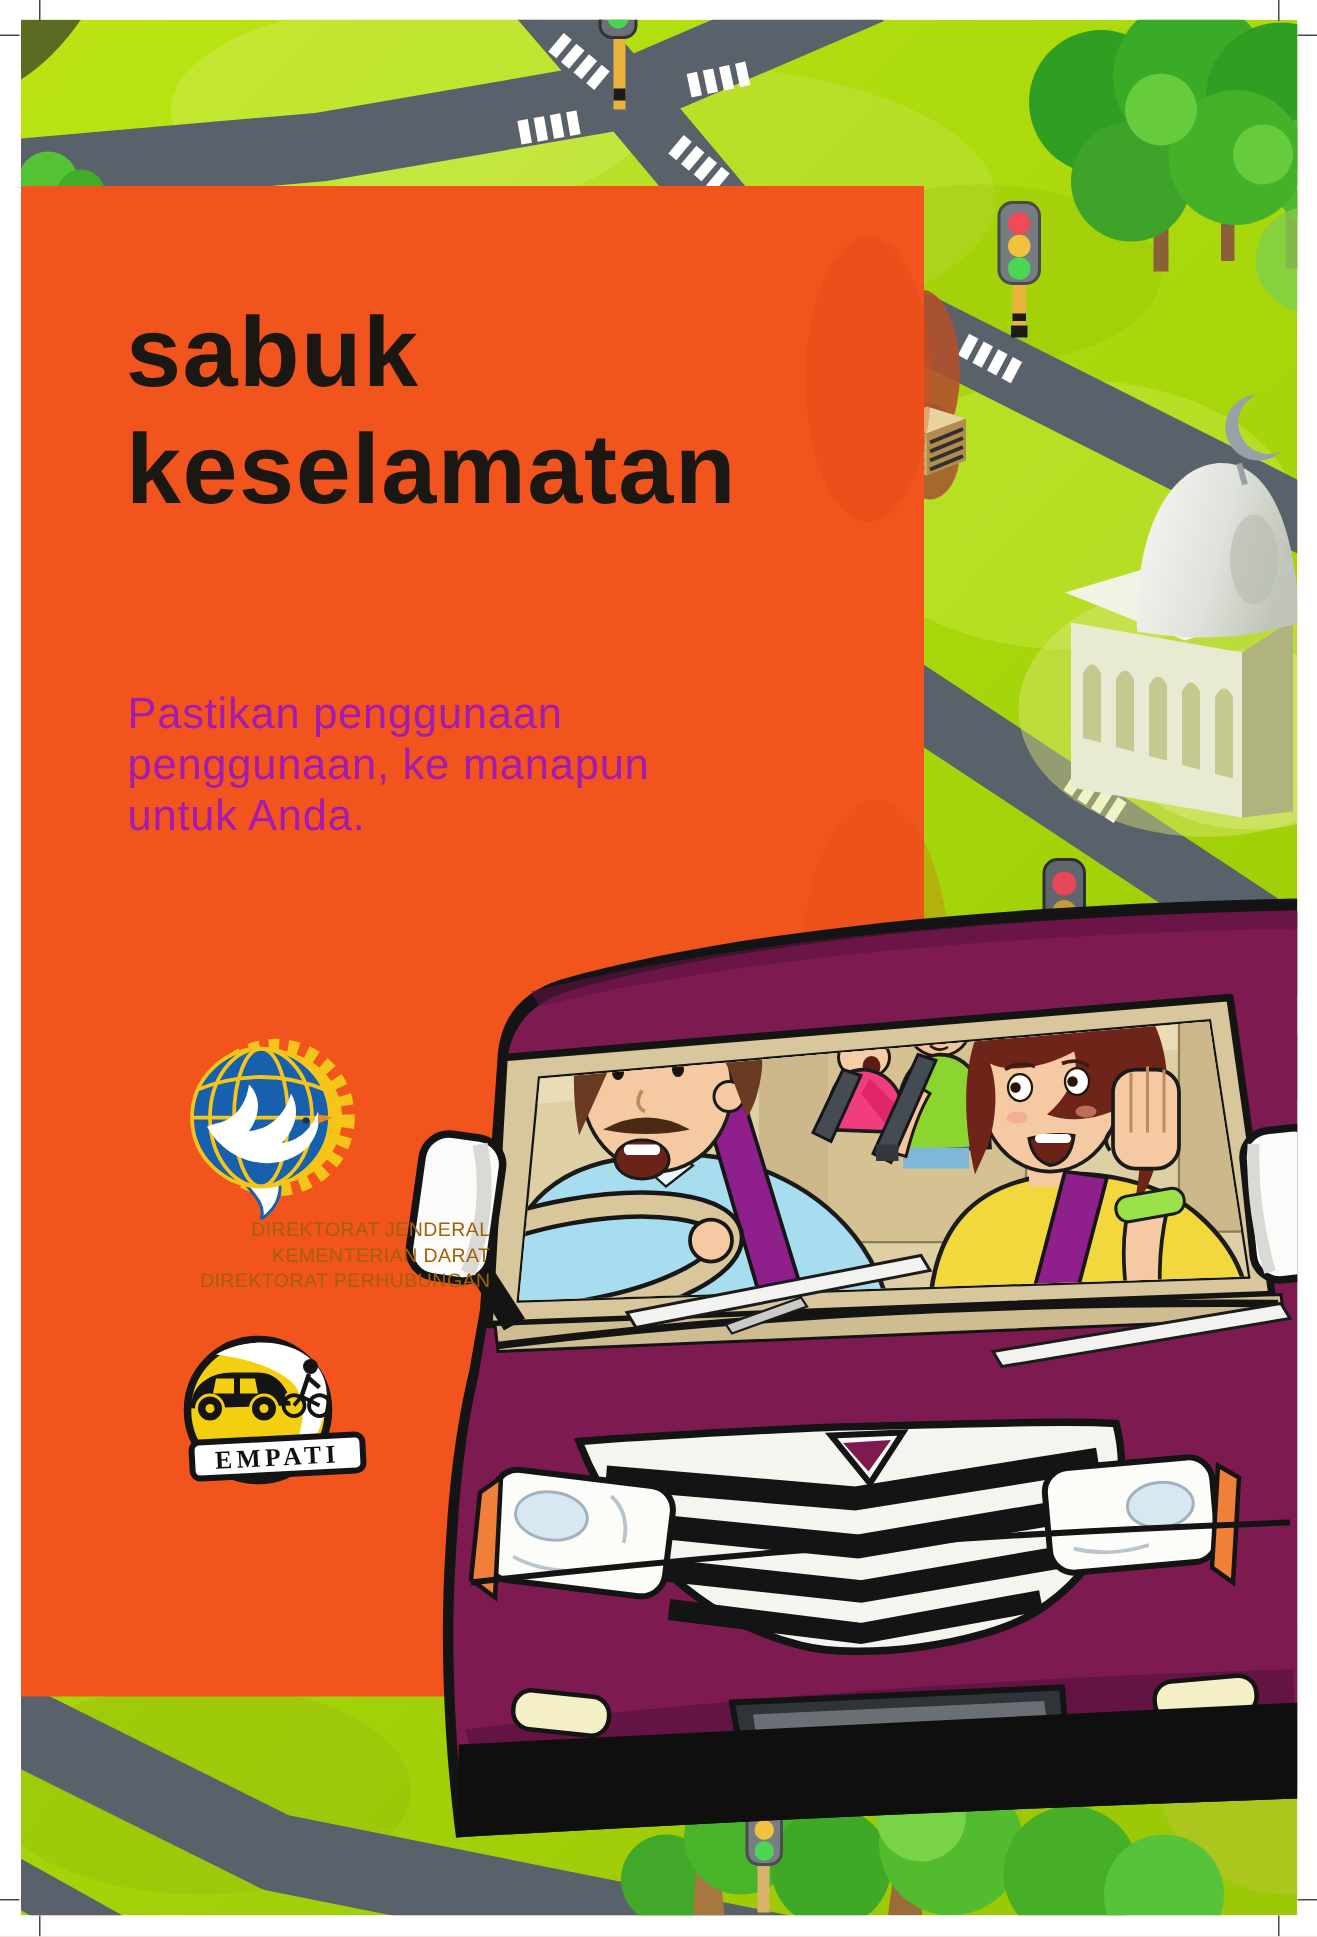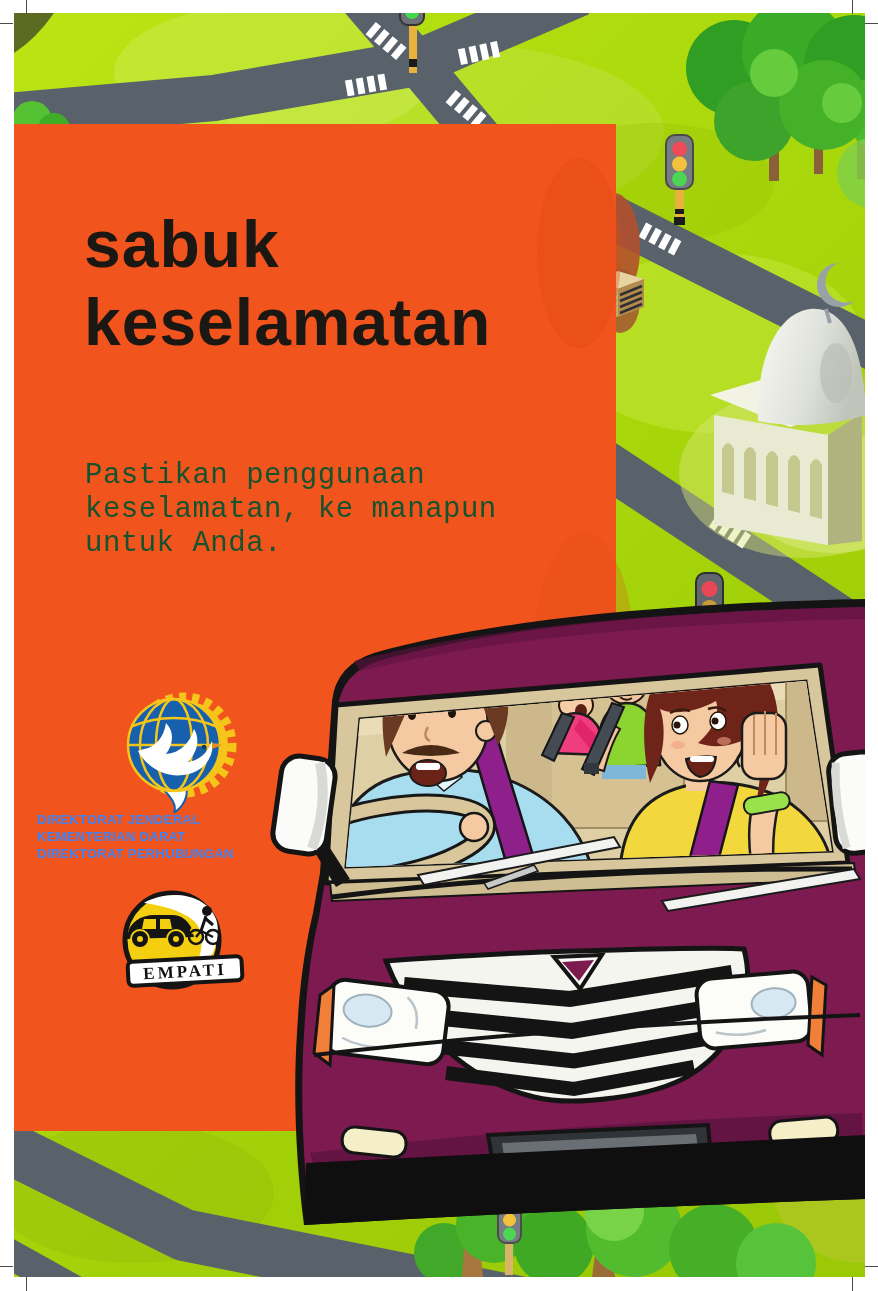--- a/index.html
+++ b/index.html
@@ -1,25 +1,25 @@
 <!DOCTYPE html>
 <html><head>
 <meta charset="utf-8">
 <style>
   html,body{margin:0;padding:0;background:#ffffff;}
   .page{position:relative;width:878px;height:1291px;background:#ffffff;overflow:hidden;
         font-family:"Liberation Sans",sans-serif;}
   .content{position:absolute;left:14px;top:13px;width:851px;height:1264px;overflow:hidden;}
   .artwork{position:absolute;left:0;top:0;}
-  .title{position:absolute;left:70px;top:192px;color:#1b1713;font-weight:bold;
+  .title{position:absolute;left:70px;top:182px;color:#1b1713;font-weight:bold;
          font-size:66px;line-height:78px;letter-spacing:1px;word-spacing:8px;}
-  .bodytext{position:absolute;left:71px;top:446px;color:#14532d;
-            font-size:29px;line-height:34px;letter-spacing:0.5px;font-family:Liberation Mono, monospace;}
-  .agency{position:absolute;left:23px;top:798px;width:290px;text-align:left;
-          color:#3b82f6;font-weight:bold;font-size:13px;line-height:17px;letter-spacing:0.3px;}
+  .bodytext{position:absolute;left:71px;top:446px;color:#a21caf;
+            font-size:29px;line-height:34px;letter-spacing:0.5px;}
+  .agency{position:absolute;left:23px;top:798px;width:290px;text-align:right;
+          color:#a16207;font-weight:normal;font-size:13px;line-height:17px;letter-spacing:0.3px;}
   .line{display:block;}
   .logo{position:absolute;}
   .cropmark{position:absolute;background:#4a4a4a;}
   .cm-v{width:1px;height:14px;}
   .cm-h{height:1px;width:13px;}
 </style>
 </head>
 <body>
 
 <div class="page">
@@ -362,21 +362,21 @@
       </g>
     </svg>
 
     <div class="title">
       <span class="line">sabuk</span>
       <span class="line">keselamatan</span>
     </div>
 
     <div class="bodytext">
       <span class="line">Pastikan penggunaan</span>
-      <span class="line">keselamatan, ke manapun</span>
+      <span class="line">penggunaan, ke manapun</span>
       <span class="line">untuk Anda.</span>
     </div>
 
     <svg class="logo" style="left:102px;top:672px;" width="124" height="128" viewBox="0 0 124 128">
       <defs>
           <clipPath id="globeClip">
             <circle cx="58" cy="60" r="46"></circle>
           </clipPath>
         </defs>
       <circle cx="68" cy="60" r="48" fill="none" stroke="#f6c51a" stroke-width="9" stroke-dasharray="7 6"></circle>

